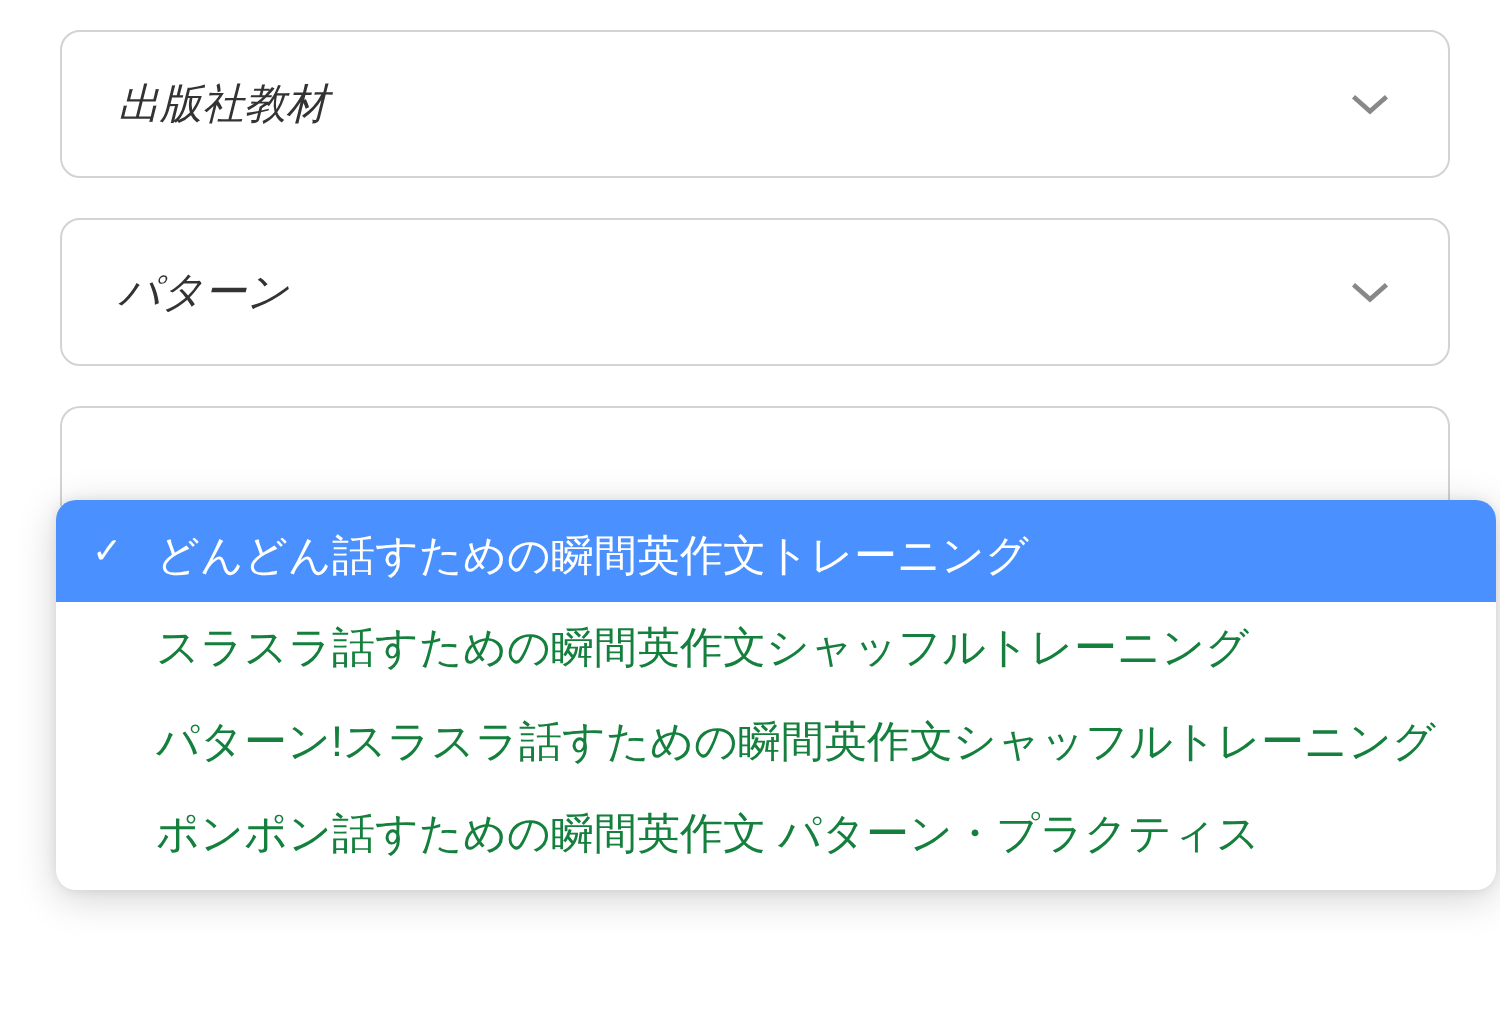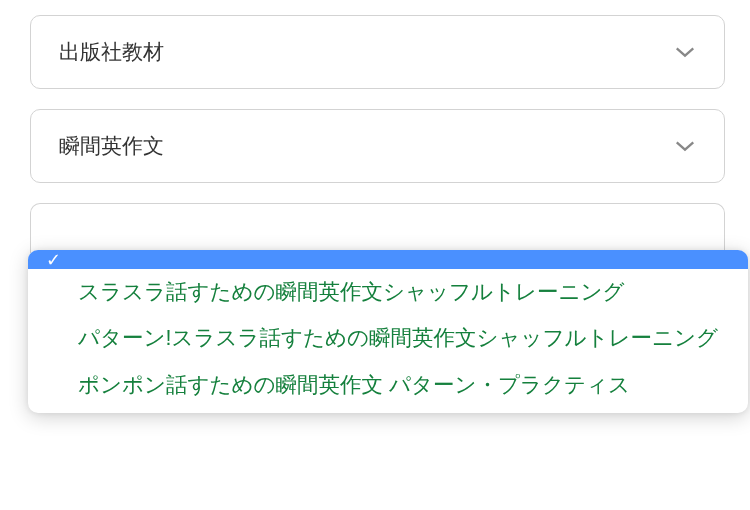--- a/index.html
+++ b/index.html
@@ -27,20 +27,21 @@
       justify-content: space-between;
       align-items: center;
       cursor: pointer;
       background: #fff;
       width: 695px;
     }
     .select-label {
       font-size: 21px;
       color: #333;
       font-weight: 400;
+      font-style: italic;
     }
     .chevron {
       width: 22px;
       height: 22px;
       display: flex;
       align-items: center;
       justify-content: center;
     }
     .chevron svg {
       width: 22px;
@@ -113,34 +114,35 @@
     <span class="chevron">
       <svg viewBox="0 0 24 14">
           <polyline points="3,3 12,11 21,3"></polyline>
         </svg>
     </span>
   </div>
 </div>
 
 <div class="select-container">
   <div class="select-box">
-    <span class="select-label">瞬間英作文</span>
+    <span class="select-label">パターン</span>
     <span class="chevron">
       <svg viewBox="0 0 24 14">
           <polyline points="3,3 12,11 21,3"></polyline>
         </svg>
     </span>
   </div>
 </div>
 
 <div class="select-box-empty"></div>
 
 <div class="dropdown">
   <div class="dropdown-option selected">
     <span class="checkmark">✓</span>
+    <span>どんどん話すための瞬間英作文トレーニング</span>
   </div>
   <div class="dropdown-option">
     
     <span>スラスラ話すための瞬間英作文シャッフルトレーニング</span>
   </div>
   <div class="dropdown-option">
     
     <span>パターン!スラスラ話すための瞬間英作文シャッフルトレーニング</span>
   </div>
   <div class="dropdown-option">

